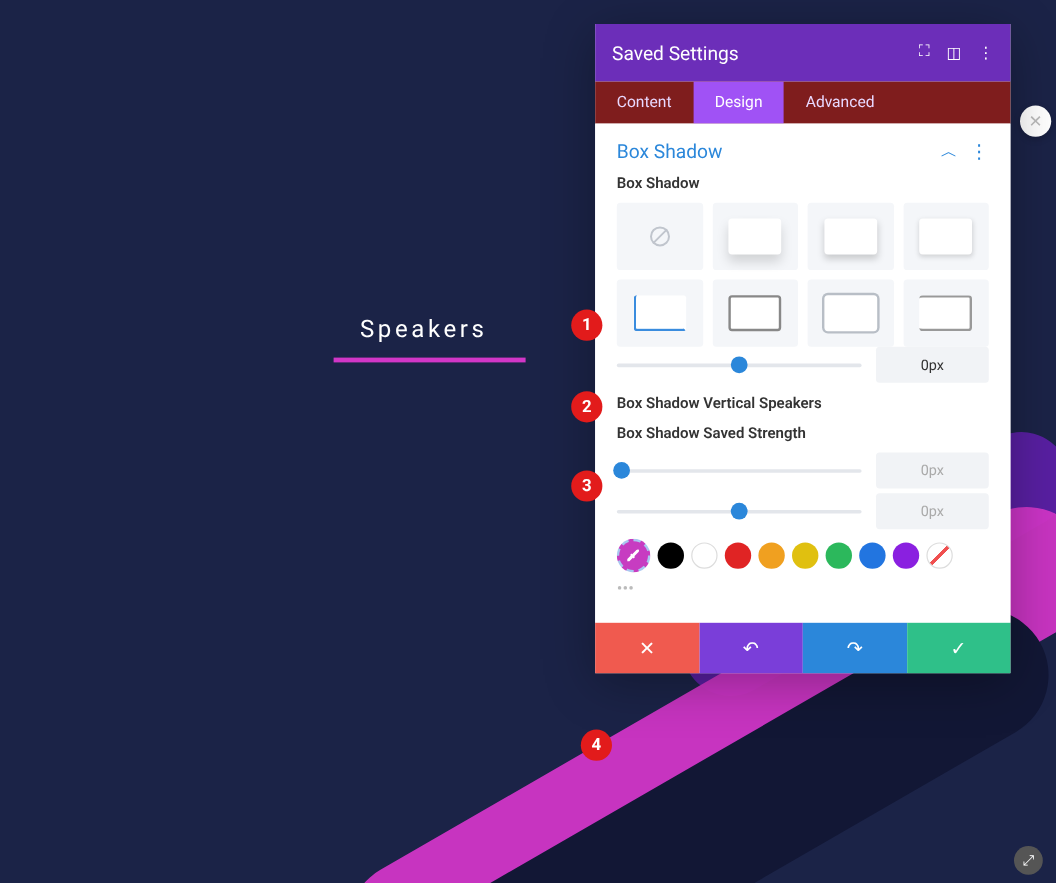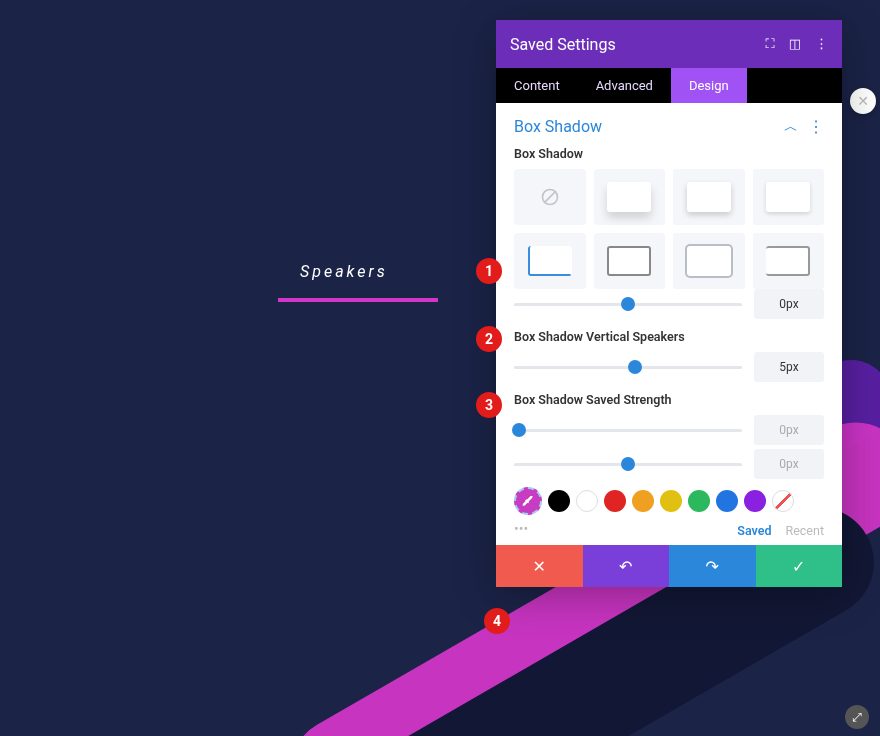--- a/index.html
+++ b/index.html
@@ -4,37 +4,37 @@
 <style>
 * { box-sizing: border-box; margin: 0; padding: 0; font-family: -apple-system, BlinkMacSystemFont, "Segoe UI", Roboto, Arial, sans-serif; }
 body { width: 880px; height: 736px; background: #1b2347; position: relative; overflow: hidden; }
 
 
 .bg-blob { position: absolute; border-radius: 60px; transform: rotate(-30deg); }
 .blob1 { width: 700px; height: 110px; background: #d136c7; left: 250px; top: 570px; opacity: .95;}
 .blob2 { width: 360px; height: 80px; background: #6d1fbf; left: 550px; top: 430px; opacity: .75;}
 .blob3 { width: 800px; height: 110px; background: #121735; left: 120px; top: 680px; }
 
-.page-btn { position: absolute; left: 300px; top: 262px; color: #fff; font-size: 16px; letter-spacing: 3px; font-style: italic; }
+.page-btn { position: absolute; left: 300px; top: 262px; color: #fff; font-size: 20px; letter-spacing: 3px; }
 .page-btn-underline { position: absolute; left: 278px; top: 298px; width: 160px; height: 4px; background: #d136c7; }
 
 .close-circle { position:absolute; left:850px; top:88px; width:26px; height:26px; border-radius:50%; background:#fff; display:flex; align-items:center;justify-content:center; color:#bbb; font-size:14px; box-shadow:0 2px 6px rgba(0,0,0,.2);}
 .size-circle { position:absolute; left:845px; top:705px; width:24px; height:24px; border-radius:50%; background:#555; display:flex;align-items:center;justify-content:center;color:#fff;font-size:12px;}
 
 .panel { position: absolute; left: 496px; top: 20px; width: 346px; background: #fff; box-shadow: 0 8px 40px rgba(0,0,0,.3); display:flex; flex-direction:column;}
 
 .panel-header { background: #6c2eb9; height: 48px; display:flex; align-items:center; justify-content:space-between; padding: 0 14px; color:#fff; font-size:16px;}
 .panel-header-icons { display:flex; gap:14px; font-size:13px;}
 .panel-header-icons span{cursor:pointer;}
 
-.tabs { display:flex; background:#000000; }
+.tabs { display:flex; background:#7f1d1d; }
 .tab { flex:0 0 auto; padding: 10px 18px; color:#e9d9ff; font-size:13px; cursor:pointer;}
 .tab.active { background:#a052f5; color:#fff; }
 
-.panel-body { padding: 14px 18px 7px 18px; background:#fff; }
+.panel-body { padding: 14px 18px 20px 18px; background:#fff; }
 
 .section-head { display:flex; justify-content:space-between; align-items:center; margin-bottom:8px;}
 .section-title { color:#2b87da; font-size:16px; }
 .section-icons { color:#2b87da; display:flex; gap:10px; align-items:center;}
 .chev { font-size:14px;}
 .vdots { font-size:16px; line-height:1;}
 
 .field-label { font-size:12.5px; font-weight:600; color:#333; margin: 10px 0 8px 0;}
 
 .preset-grid { display:grid; grid-template-columns: repeat(4, 1fr); gap:8px;}
@@ -46,21 +46,21 @@
 .p3 .preset-inner { box-shadow: 0 2px 4px rgba(0,0,0,.15);}
 .p4 .preset-inner { border: 2px solid #3a8cde; border-top:none; border-right-color:transparent;}
 .p5 .preset-inner { border: 2px solid #888;}
 .p6 .preset-inner { box-shadow: 0 0 0 2px #b8bec6;}
 .p7 .preset-inner { border: 2px solid #999; border-left:none;}
 
 .slider-row { display:flex; align-items:center; gap:12px; margin-bottom:4px;}
 .slider { position:relative; flex:1; height:20px;}
 .track { position:absolute; left:0; right:0; top:9px; height:3px; background:#e3e6eb; border-radius:2px;}
 .thumb { position:absolute; top:3px; width:14px; height:14px; background:#2b87da; border-radius:50%; margin-left:-7px; cursor:pointer;}
-.valbox { width:70px; height:30px; background:#f1f3f6; border-radius:3px; display:flex; align-items:center; justify-content:center; font-size:12px; color:#333;}
+.valbox { width:94px; height:30px; background:#f1f3f6; border-radius:3px; display:flex; align-items:center; justify-content:center; font-size:12px; color:#333;}
 .valbox.dim { color:#aaa;}
 
 .color-row { display:flex; gap:6px; align-items:center; margin-top:8px;}
 .swatch { width:22px; height:22px; border-radius:50%; cursor:pointer;}
 .picker { width:28px; height:28px; border-radius:50%; border:2px dashed #a9c7f0; display:flex;align-items:center;justify-content:center; background:#c73cc1;}
 .picker svg{width:14px;height:14px;}
 .sw-black{background:#000}.sw-white{background:#fff;border:1px solid #ddd}.sw-red{background:#e02424}.sw-orange{background:#f0a020}.sw-yellow{background:#e0c010}.sw-green{background:#2cb85c}.sw-blue{background:#2275e0}.sw-purple{background:#8a20e0}
 .sw-none{background:linear-gradient(135deg,#fff 45%,#f05050 45%,#f05050 55%,#fff 55%);border:1px solid #ddd}
 
 .dots3 { color:#bbb; font-size:14px; margin-top:6px;}
@@ -98,22 +98,22 @@
     <span>Saved Settings</span>
     <div class="panel-header-icons">
       <span>⛶</span>
       <span>◫</span>
       <span>⋮</span>
     </div>
   </div>
 
   <div class="tabs">
     <div class="tab">Content</div>
+    <div class="tab active">Design</div>
     <div class="tab">Advanced</div>
-    <div class="tab active">Design</div>
   </div>
 
   <div class="panel-body">
     <div class="section-head">
       <span class="section-title">Box Shadow</span>
       <div class="section-icons">
         <span class="chev">︿</span>
         <span class="vdots">⋮</span>
       </div>
     </div>
@@ -151,27 +151,20 @@
 
     <div class="slider-row">
       <div class="slider">
           <div class="track"></div>
           <div class="thumb" style="left:50%"></div>
         </div>
       <div class="valbox">0px</div>
     </div>
 
     <div class="field-label">Box Shadow Vertical Speakers</div>
-    <div class="slider-row">
-      <div class="slider">
-          <div class="track"></div>
-          <div class="thumb" style="left:53%"></div>
-        </div>
-      <div class="valbox">5px</div>
-    </div>
 
     <div class="field-label">Box Shadow Saved Strength</div>
     <div class="slider-row">
       <div class="slider">
           <div class="track"></div>
           <div class="thumb" style="left:2%"></div>
         </div>
       <div class="valbox dim">0px</div>
     </div>
 
@@ -193,24 +186,20 @@
       <div class="swatch sw-white"></div>
       <div class="swatch sw-red"></div>
       <div class="swatch sw-orange"></div>
       <div class="swatch sw-yellow"></div>
       <div class="swatch sw-green"></div>
       <div class="swatch sw-blue"></div>
       <div class="swatch sw-purple"></div>
       <div class="swatch sw-none"></div>
     </div>
     <div class="dots3">•••</div>
-    <div class="saved-recent">
-      <span class="saved">Saved</span>
-      <span class="recent">Recent</span>
-    </div>
   </div>
 
   <div class="panel-footer">
     <div class="fbtn cancel">✕</div>
     <div class="fbtn undo">↶</div>
     <div class="fbtn redo">↷</div>
     <div class="fbtn save">✓</div>
   </div>
 </div>
 

